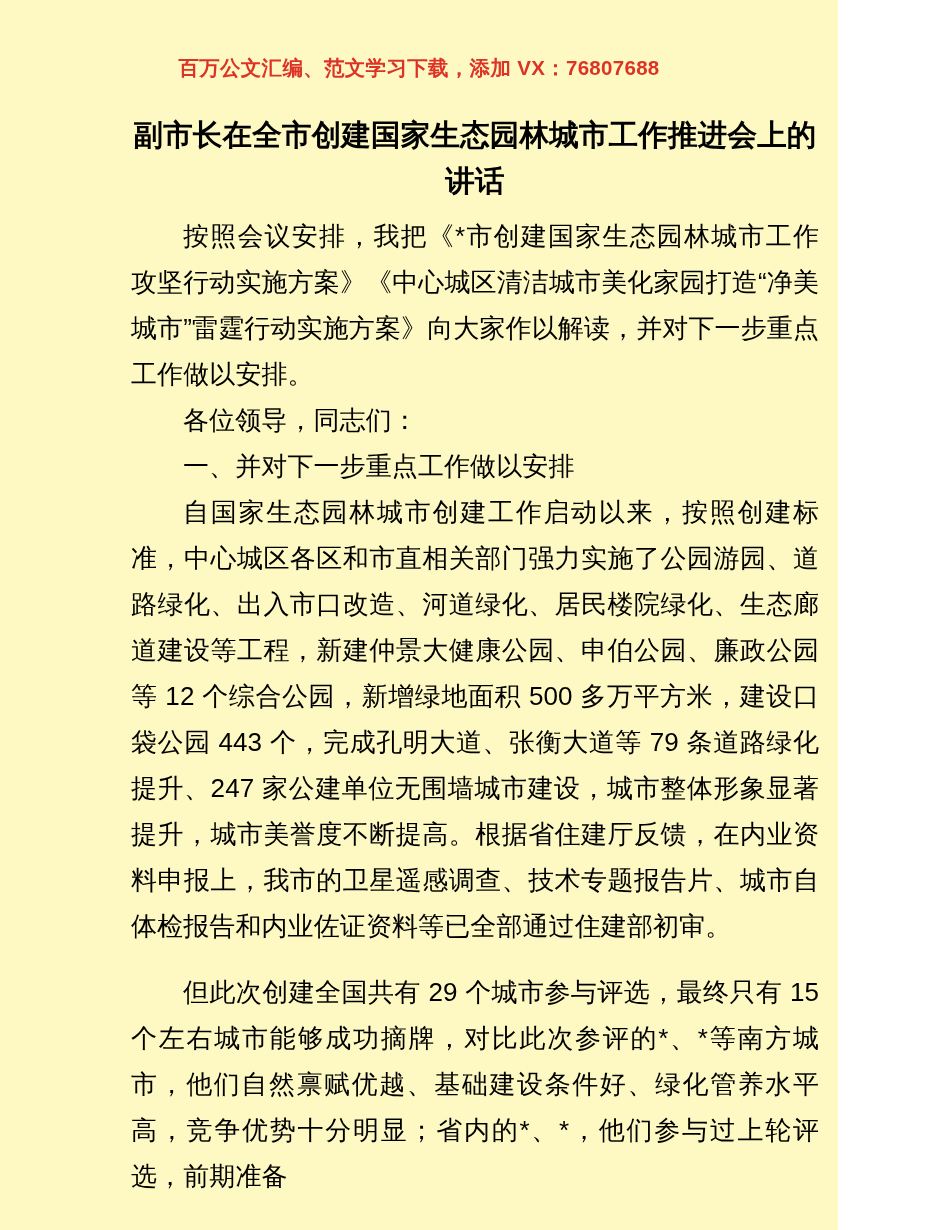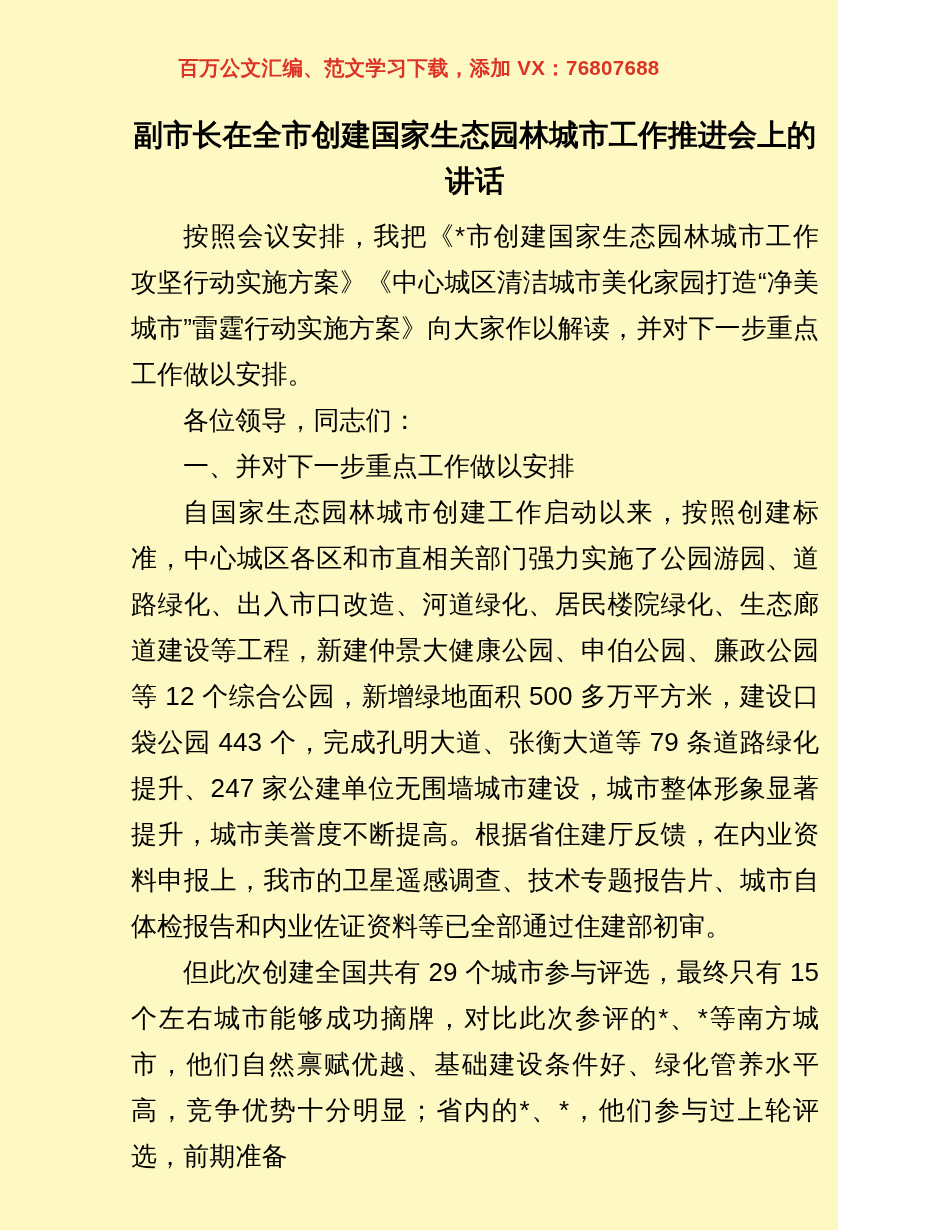--- a/index.html
+++ b/index.html
@@ -74,20 +74,21 @@
     word-break: break-all;
   }
 
   p.para.section-head {
     text-indent: 2em;
   }
 
   
   p.para:last-child {
     text-align: justify;
+    margin-top: 20px;
   }
 </style>
 </head>
 <body>
 
 <div class="page">
 
   <div class="promo-header">百万公文汇编、范文学习下载，添加 VX：76807688</div>
 
   <h1 class="doc-title">副市长在全市创建国家生态园林城市工作推进会上的讲话</h1>

